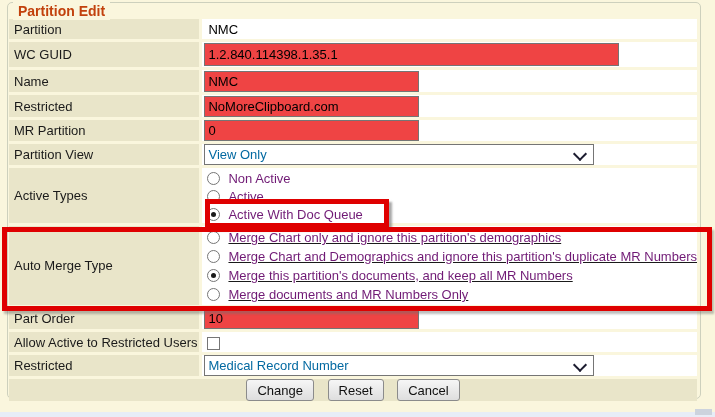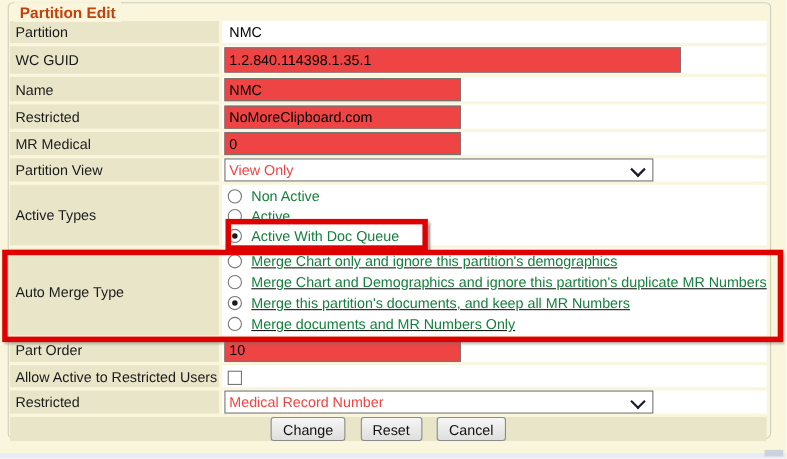--- a/index.html
+++ b/index.html
@@ -28,40 +28,40 @@
   .static-val { padding-left:4px; color:#000; }
   .txt {
     height:21px; width:215px; border:1px solid #757575; background:#ef4444;
     font-family:"Liberation Sans", sans-serif; font-size:13px; color:#000;
     padding:0 0 0 3px; box-sizing:border-box; display:block;
   }
   .txt.wide { width:415px; height:23px; }
   .selbox {
     position:relative; width:390px; height:21px; box-sizing:border-box;
     border:1px solid #757575; background:#fff; display:flex; align-items:center;
-    padding-left:3px; font-size:13px; color:#ef4444;
+    padding-left:3px; font-size:13px; color:#0369a1;
   }
   .chev {
     position:absolute; right:8px; top:4px; width:8px; height:8px;
     border-right:2px solid #1c1c30; border-bottom:2px solid #1c1c30;
     transform:rotate(45deg);
   }
   .rgroup { padding-top:1px; }
   .ritem { display:flex; align-items:center; height:18px; }
   tr.r7 .ritem { height:19px;text-decoration:underline; }
   .radio {
     width:13px; height:13px; border:1px solid #767676; border-radius:50%;
     background:#fff; box-sizing:border-box; margin:0 8px 0 3px;
     position:relative; flex:none;
   }
   .radio.sel::after {
     content:""; position:absolute; left:3px; top:3px; width:5px; height:5px;
     border-radius:50%; background:#1a1a1a;
   }
-  .rlabel { font-size:13px; color:#15803d; white-space:nowrap; }
+  .rlabel { font-size:13px; color:#701a75; white-space:nowrap; }
   .checkbox {
     width:13px; height:13px; border:1px solid #767676; background:#fff;
     box-sizing:border-box; display:inline-block; margin-left:3px; vertical-align:middle;
   }
   td.btnrow { background:#e9e5c9; text-align:center; }
   .btn {
     height:22px; border:1px solid #8b8b8b; border-radius:3px;
     background:linear-gradient(#f6f6f6,#dedede);
     font-family:"Liberation Sans", sans-serif; font-size:13px; color:#111;
     padding:0 10px; margin:0 5px; cursor:pointer;
@@ -105,21 +105,21 @@
               <input type="text" class="txt" value="NMC" style="">
             </td>
       </tr>
       <tr class="r3">
         <td class="lbl">Restricted</td>
         <td class="val">
               <input type="text" class="txt" value="NoMoreClipboard.com" style="">
             </td>
       </tr>
       <tr class="r4">
-        <td class="lbl">MR Medical</td>
+        <td class="lbl">MR Partition</td>
         <td class="val">
               <input type="text" class="txt" value="0" style="">
             </td>
       </tr>
       <tr class="r5">
         <td class="lbl">Partition View</td>
         <td class="val">
           <div class="selbox">
             <span>View Only</span>
             <span class="chev"></span>

